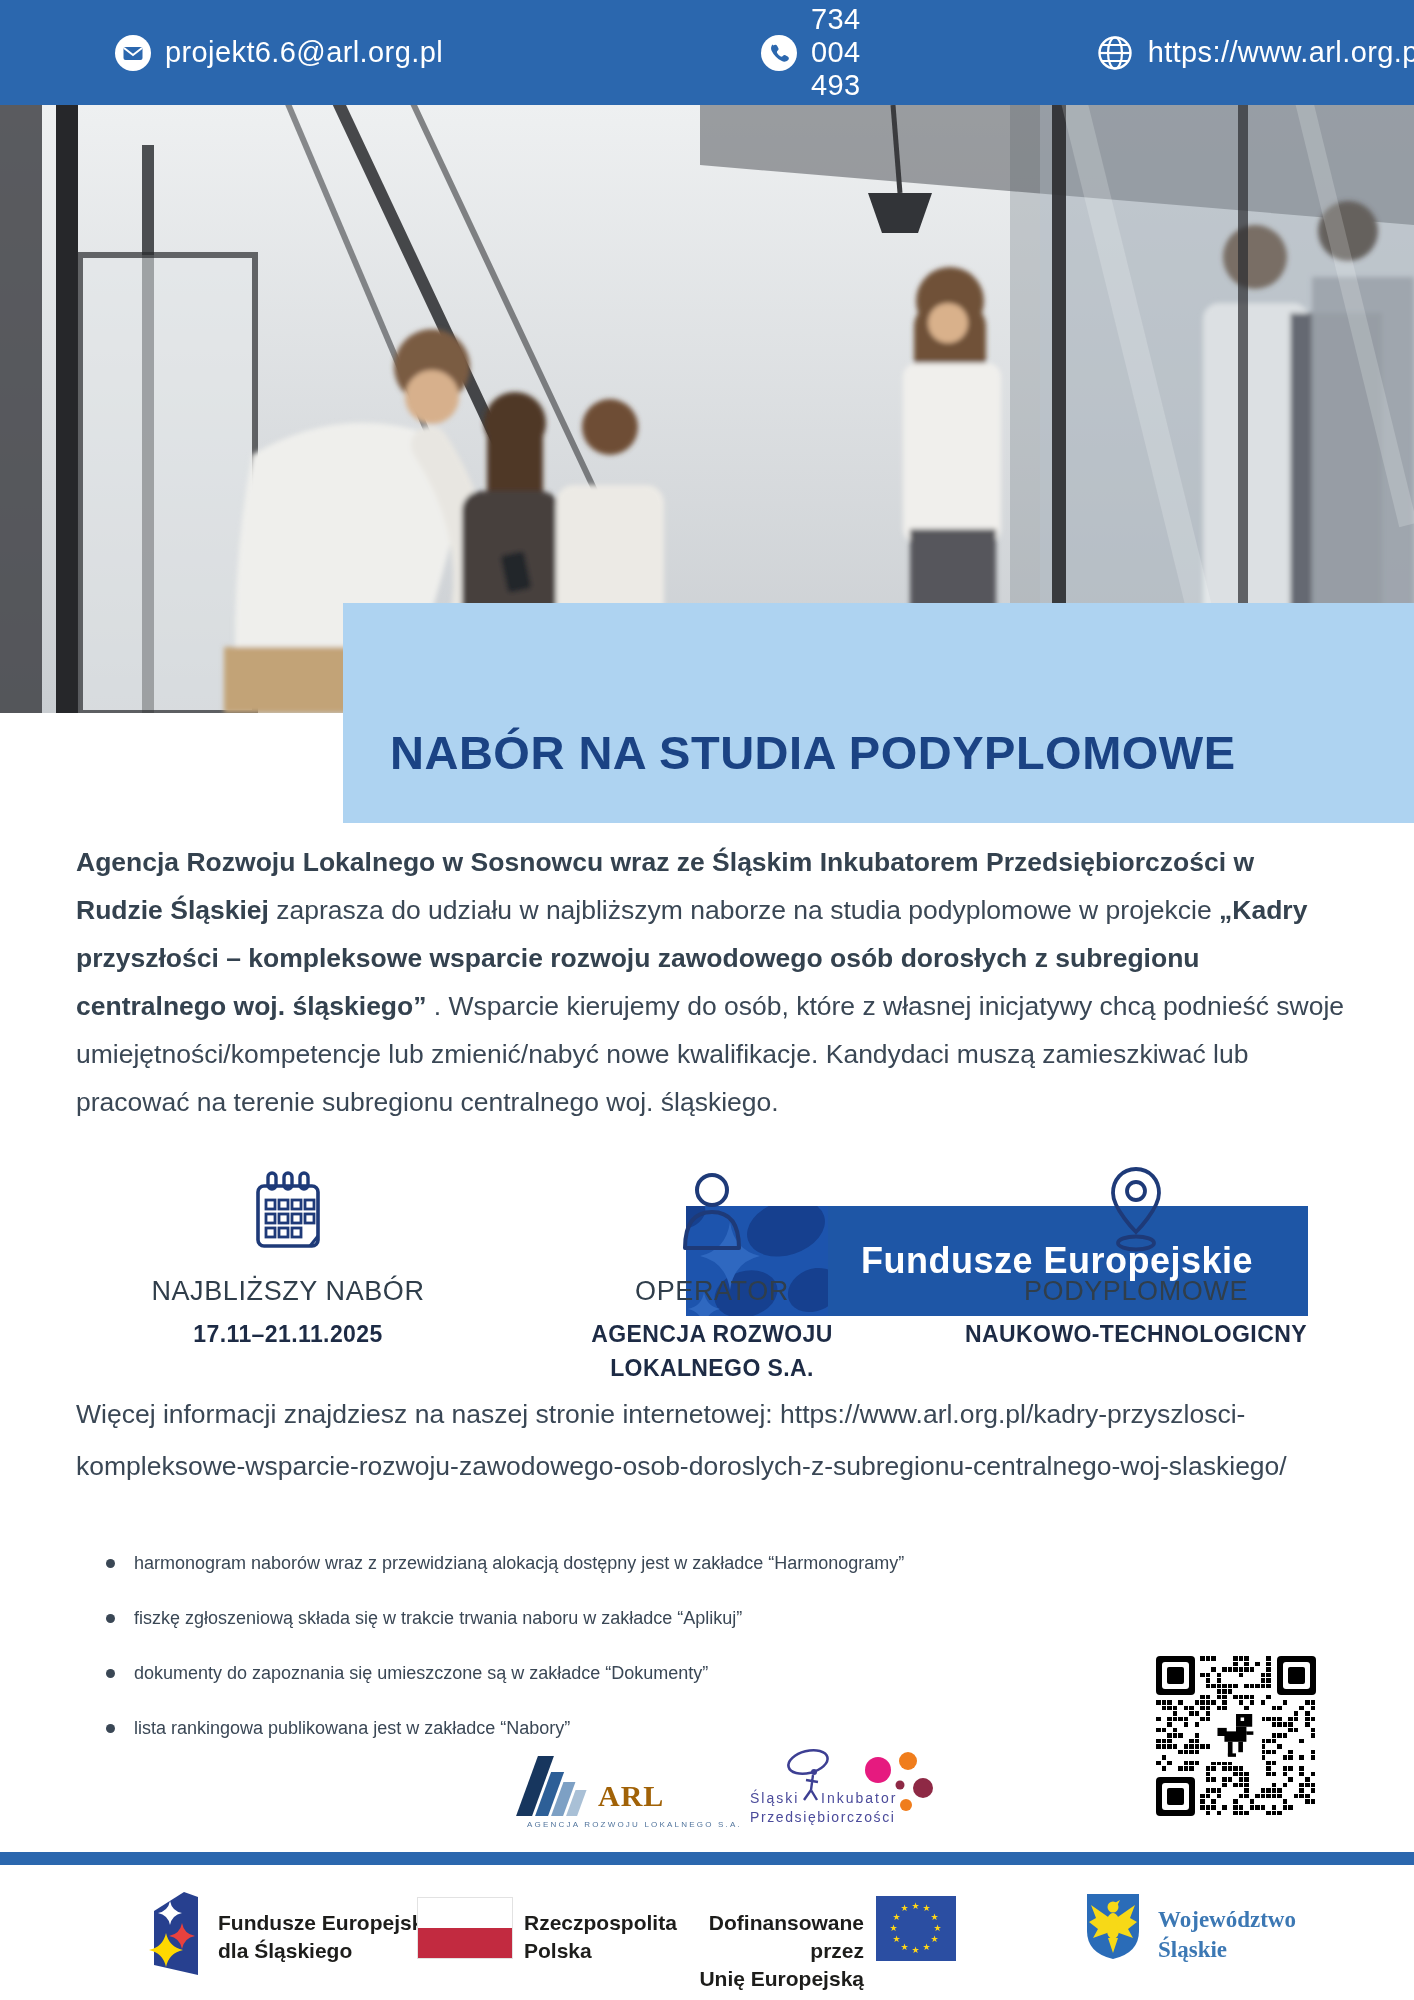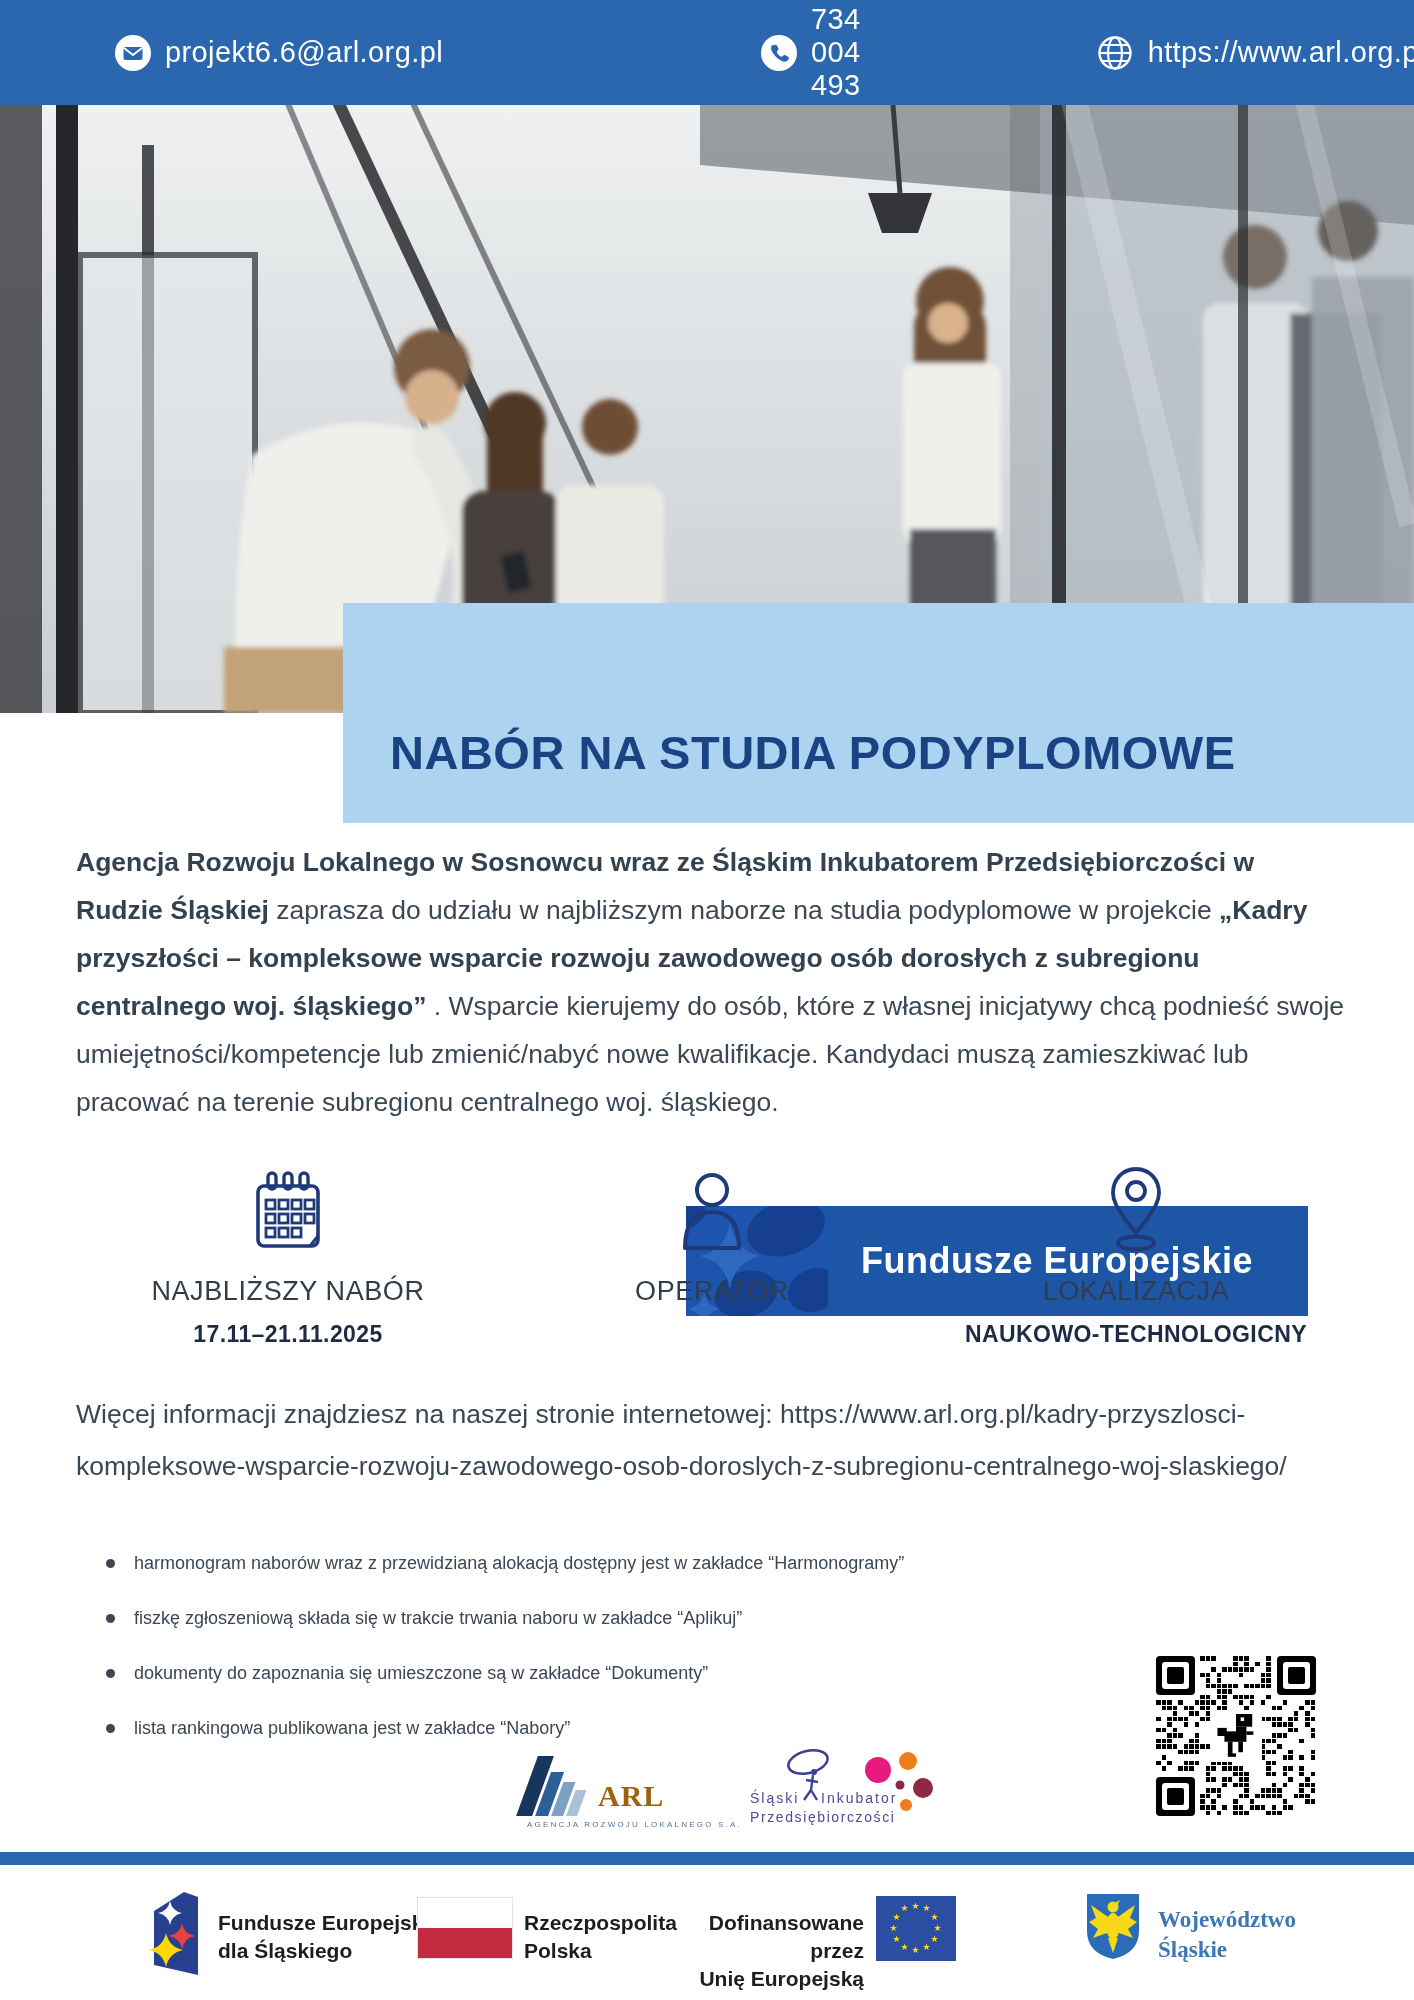--- a/index.html
+++ b/index.html
@@ -224,30 +224,34 @@
     </div>
   </div>
   <div class="col">
     <div class="icon-wrap">
       <svg width="78" height="86" viewBox="0 0 78 86" fill="none" stroke="var(--c-navy)" stroke-width="4">
         <circle cx="39" cy="22" r="15"></circle>
         <path d="M12 80 Q12 44 39 44 Q66 44 66 80 Z" stroke-linejoin="round"></path>
       </svg>
     </div>
     <div class="label">OPERATOR</div>
+    <div class="value">
+      <div>AGENCJA ROZWOJU</div>
+      <div>LOKALNEGO S.A.</div>
+    </div>
   </div>
   <div class="col">
     <div class="icon-wrap">
       <svg width="78" height="90" viewBox="0 0 78 90" fill="none" stroke="var(--c-navy)" stroke-width="3.8">
         <ellipse cx="39" cy="79" rx="18" ry="6.5"></ellipse>
         <path d="M39 5 C25 5 16 16 16 29 C16 45 39 68 39 68 C39 68 62 45 62 29 C62 16 53 5 39 5 Z"></path>
         <circle cx="39" cy="27" r="9"></circle>
       </svg>
     </div>
-    <div class="label">LOKALIZACJA</div>
+    <div class="label">PODYPLOMOWE</div>
     <div class="value">
       <div>NAUKOWO-TECHNOLOGICNY</div>
     </div>
   </div>
 </div>
 
 <p class="moreinfo">Więcej informacji znajdziesz na naszej stronie internetowej: https://www.arl.org.pl/kadry-przyszlosci-kompleksowe-wsparcie-rozwoju-zawodowego-osob-doroslych-z-subregionu-centralnego-woj-slaskiego/</p>
 
 <ul class="bullets">
   <li>harmonogram naborów wraz z przewidzianą alokacją dostępny jest w zakładce “Harmonogramy”</li>

